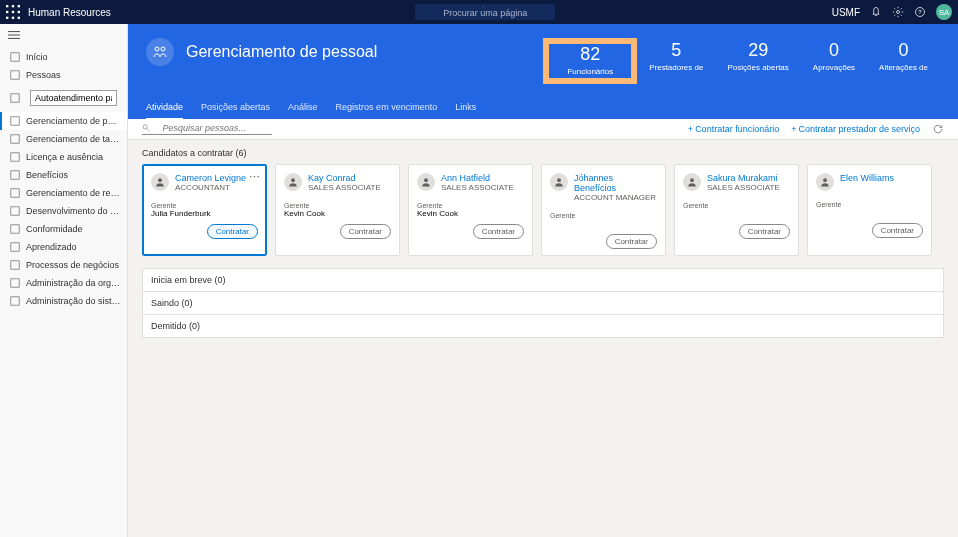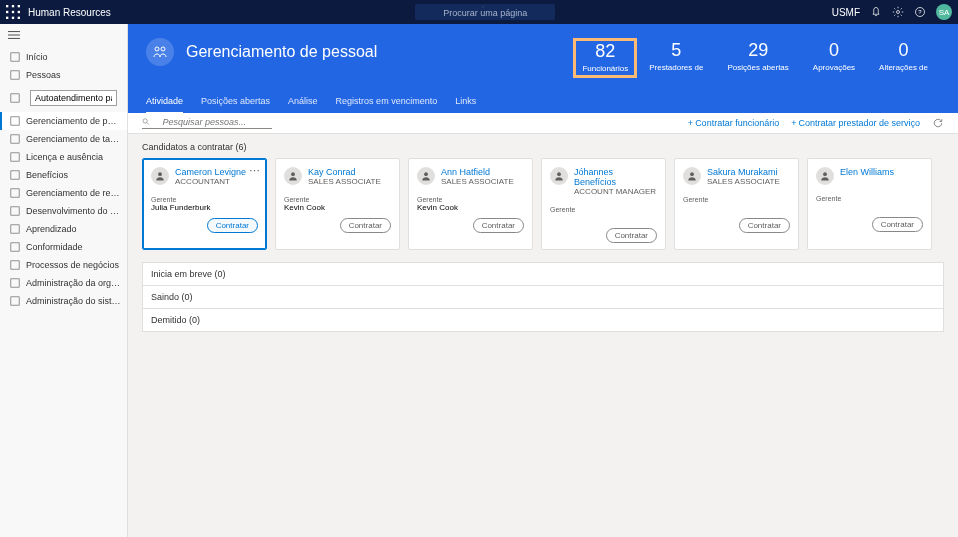--- a/index.html
+++ b/index.html
@@ -37,21 +37,21 @@
 
 .hero { background: #2266e3; color: #fff; padding: 14px 18px 0 18px; }
 .hero-top { display: flex; align-items: flex-start; justify-content: space-between; }
 .hero-left { display: flex; align-items: center; gap: 12px; }
 .hero-icon { width: 28px; height: 28px; background: rgba(255,255,255,0.18); border-radius: 50%; display: flex; align-items: center; justify-content: center; }
 .hero-title { font-size: 16px; font-weight: 400; }
 .metrics { display: flex; gap: 0; position: relative; }
 .metric { text-align: center; padding: 2px 12px; }
 .metric .num { font-size: 18px; font-weight: 300; }
 .metric .lbl { font-size: 8px; margin-top: 2px; }
-.metric.highlight { border: 3px solid #fdba74; padding: 0 6px 2px; text-align: center; }
+.metric.highlight { border: 6px solid #fdba74; padding: 0 18px 2px; text-align: center; }
 .tabs { display: flex; gap: 18px; margin-top: 14px; font-size: 9px; }
 .tab { padding: 4px 0 6px; cursor: pointer; color: rgba(255,255,255,0.85); }
 .tab.active { color: #fff; border-bottom: 2px solid #fff; margin-bottom: -1px; }
 
 
 .actionbar { background: #fff; border-bottom: 1px solid #e1dfdd; display: flex; align-items: center; padding: 4px 14px; font-size: 9px; }
 .search-people { display: flex; align-items: center; gap: 12px; border-bottom: 1px solid #8a8886; width: 130px; padding-bottom: 1px; }
 .search-people svg { width: 10px; height: 10px; }
 .search-people input { border: none; outline: none; font-size: 9px; width: 100%; font-style: italic; color: #605e5c; }
 .actionbar .right-actions { margin-left: auto; display: flex; gap: 12px; align-items: center; }
@@ -188,27 +188,27 @@
         <div class="nav-item">
           <svg viewBox="0 0 12 12">
             <rect x="1" y="1" width="10" height="10" fill="none" stroke="#605e5c" stroke-width="0.8"></rect>
           </svg>
           <span>Desenvolvimento do funcioná...</span>
         </div>
         <div class="nav-item">
           <svg viewBox="0 0 12 12">
             <rect x="1" y="1" width="10" height="10" fill="none" stroke="#605e5c" stroke-width="0.8"></rect>
           </svg>
+          <span>Conformidade</span>
+        </div>
+        <div class="nav-item">
+          <svg viewBox="0 0 12 12">
+            <rect x="1" y="1" width="10" height="10" fill="none" stroke="#605e5c" stroke-width="0.8"></rect>
+          </svg>
           <span>Aprendizado</span>
-        </div>
-        <div class="nav-item">
-          <svg viewBox="0 0 12 12">
-            <rect x="1" y="1" width="10" height="10" fill="none" stroke="#605e5c" stroke-width="0.8"></rect>
-          </svg>
-          <span>Conformidade</span>
         </div>
         <div class="nav-item">
           <svg viewBox="0 0 12 12">
             <rect x="1" y="1" width="10" height="10" fill="none" stroke="#605e5c" stroke-width="0.8"></rect>
           </svg>
           <span>Processos de negócios</span>
         </div>
         <div class="nav-item">
           <svg viewBox="0 0 12 12">
             <rect x="1" y="1" width="10" height="10" fill="none" stroke="#605e5c" stroke-width="0.8"></rect>

